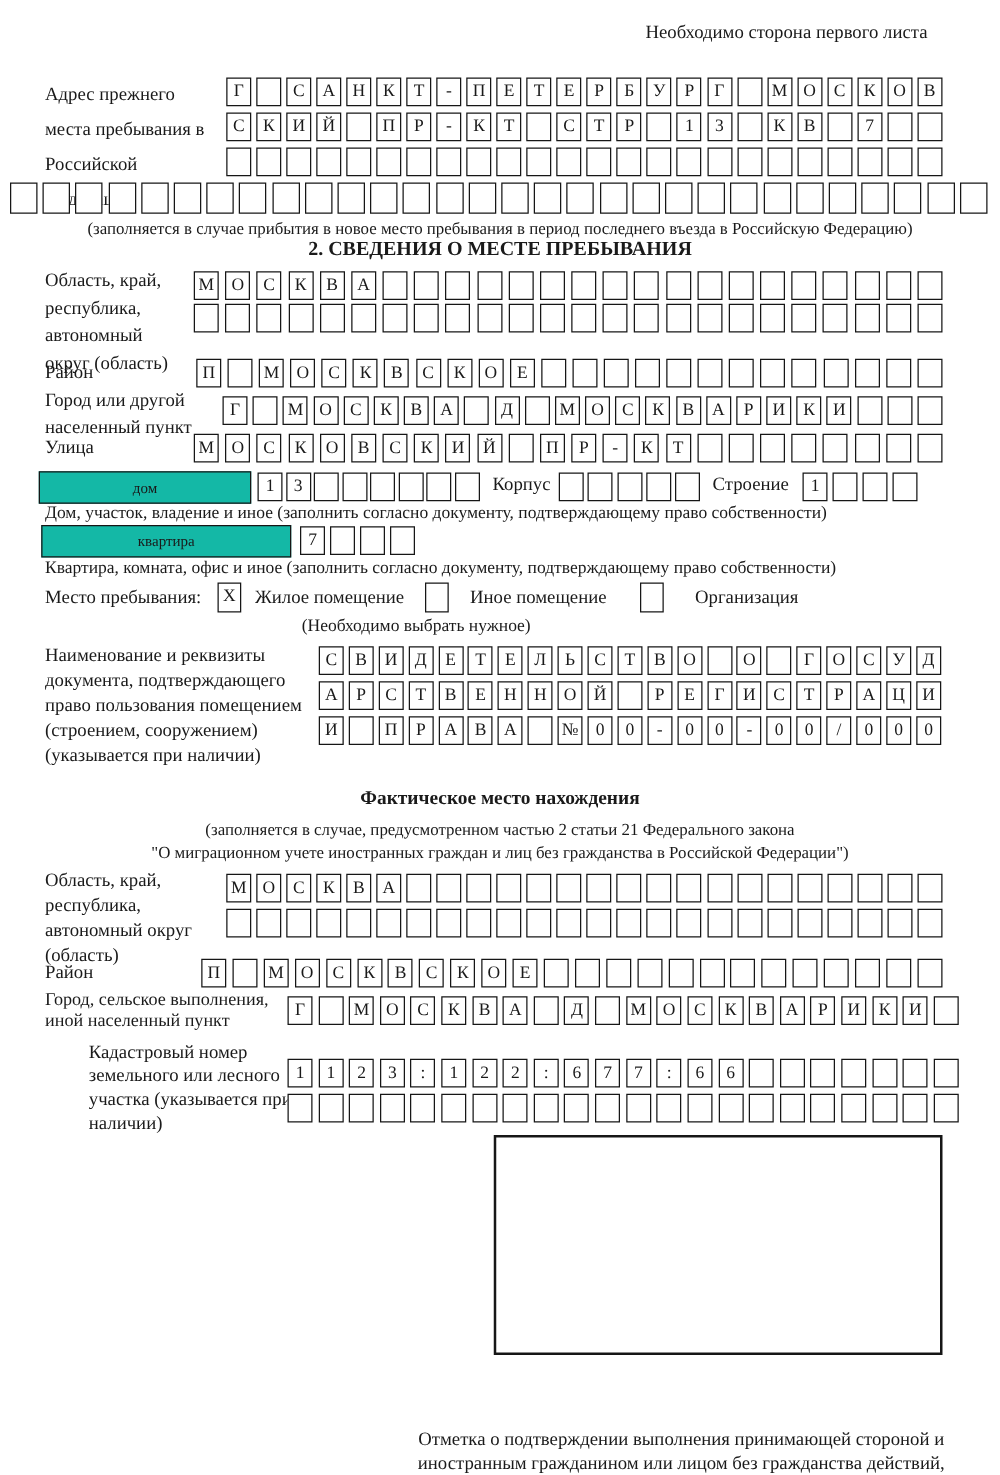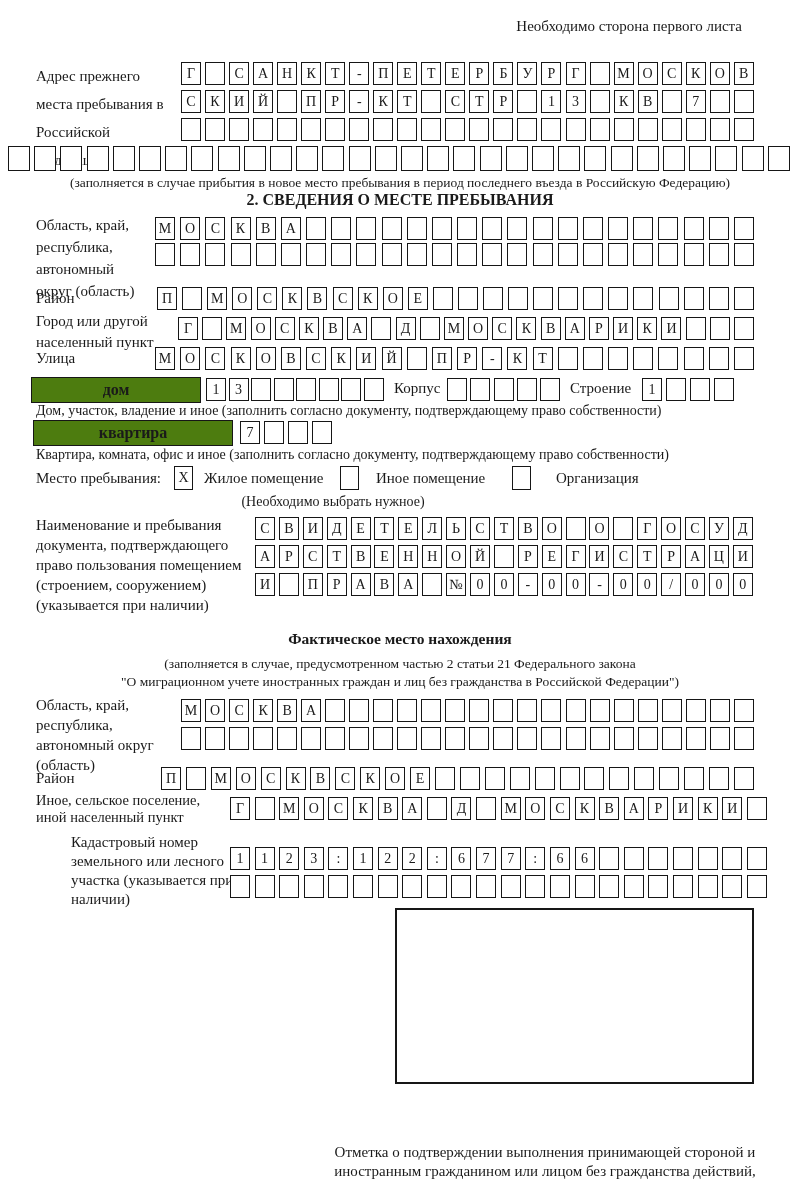--- a/index.html
+++ b/index.html
@@ -15,21 +15,21 @@
   .cellrow{position:absolute;display:flex;justify-content:space-between;}
   .cell{
     box-sizing:border-box;flex:0 0 auto;width:20px;height:23px;
     border:1.8px solid #161616;background:#fff;
     display:flex;align-items:center;justify-content:center;
     font-size:14px;line-height:1;
   }
   .cellrow.big .cell{width:22px;height:25px;}
   .fieldbox{
     position:absolute;box-sizing:border-box;height:26px;border:1.8px solid #161616;
-    display:flex;align-items:center;justify-content:center;font-size:16px;background:#4d7c0f;font-weight:bold;
+    display:flex;align-items:center;justify-content:center;font-size:12px;background:#14b8a6;
   }
   .cb{
     position:absolute;box-sizing:border-box;width:19px;height:24px;border:1.8px solid #161616;
     display:flex;align-items:center;justify-content:center;font-size:14px;background:#fff;
   }
   .stampbox{position:absolute;box-sizing:border-box;border:2px solid #161616;background:#fff;}
 </style>
 </head>
 <body>
 
@@ -329,21 +329,21 @@
 
   <div class="abs" style="left:36px;top:470px;font-size:15px;">Место пребывания:</div>
   <div class="cb" style="left:174px;top:466px;">X</div>
   <div class="abs" style="left:204px;top:470px;font-size:15px;">Жилое помещение</div>
   <div class="cb" style="left:340px;top:466px;"></div>
   <div class="abs" style="left:376px;top:470px;font-size:15px;">Иное помещение</div>
   <div class="cb" style="left:512px;top:466px;"></div>
   <div class="abs" style="left:556px;top:470px;font-size:15px;">Организация</div>
   <div class="note" style="left:158px;top:494px;width:350px;text-align:center;font-size:14px;">(Необходимо выбрать нужное)</div>
 
-  <div class="lbl" style="left:36px;top:515px;width:208px;line-height:20px;">Наименование и пребывания документа, подтверждающего право пользования помещением (строением, сооружением) (указывается при наличии)</div>
+  <div class="lbl" style="left:36px;top:515px;width:208px;line-height:20px;">Наименование и реквизиты документа, подтверждающего право пользования помещением (строением, сооружением) (указывается при наличии)</div>
   <div class="cellrow" style="left:255px;top:517px;width:498px;">
       <span class="cell">С</span>
       <span class="cell">В</span>
       <span class="cell">И</span>
       <span class="cell">Д</span>
       <span class="cell">Е</span>
       <span class="cell">Т</span>
       <span class="cell">Е</span>
       <span class="cell">Л</span>
       <span class="cell">Ь</span>
@@ -486,21 +486,21 @@
       <span class="cell"></span>
       <span class="cell"></span>
       <span class="cell"></span>
       <span class="cell"></span>
       <span class="cell"></span>
       <span class="cell"></span>
       <span class="cell"></span>
       <span class="cell"></span>
     </div>
 
-  <div class="lbl" style="left:36px;top:792px;width:192px;font-size:14.5px;line-height:17px;">Иное, сельское поселение, иной населенный пункт</div>
+  <div class="lbl" style="left:36px;top:792px;width:192px;font-size:14.5px;line-height:17px;">Город, сельское выполнения, иной населенный пункт</div>
   <div class="cellrow" style="left:230px;top:797px;width:537px;">
       <span class="cell">Г</span>
       <span class="cell"></span>
       <span class="cell">М</span>
       <span class="cell">О</span>
       <span class="cell">С</span>
       <span class="cell">К</span>
       <span class="cell">В</span>
       <span class="cell">А</span>
       <span class="cell"></span>

